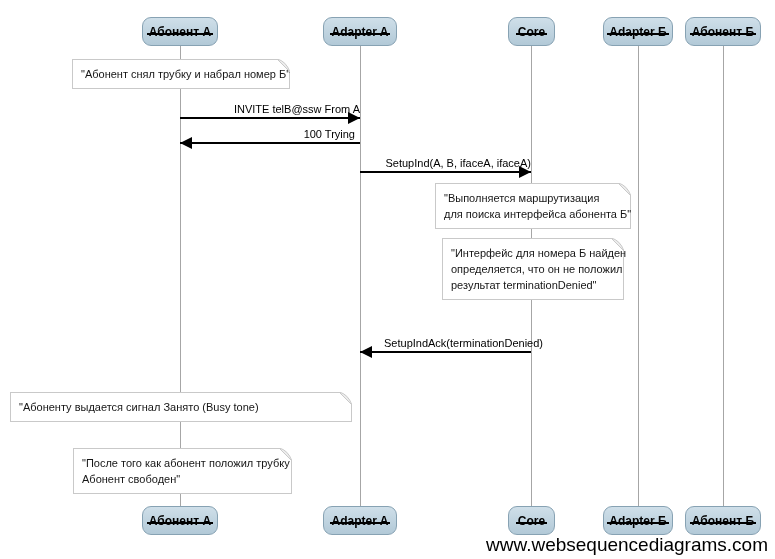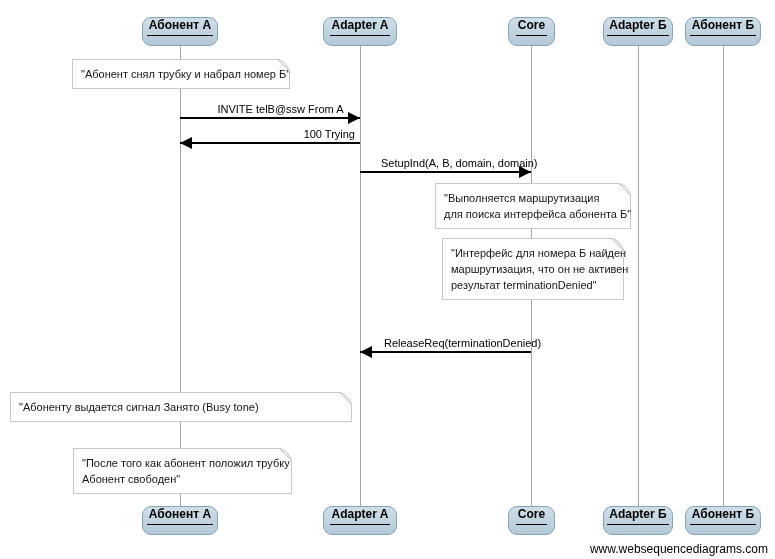--- a/index.html
+++ b/index.html
@@ -6,48 +6,48 @@
   html,body { background:#ffffff; }
   body { font-family:"Liberation Sans", sans-serif; }
   .canvas { position:relative; width:775px; height:559px; background:#ffffff; overflow:hidden; }
 
   .lifeline { position:absolute; top:45px; height:461px; width:1px; background:#a6a6a6; }
 
   .actor {
     position:absolute; height:29px;
     border:1px solid #87a2b3; border-radius:9px;
     background:linear-gradient(180deg,#cfdfe9 0%,#b2c9d7 100%);
-    display:flex; justify-content:center;
+    display:flex; align-items:center; justify-content:center;
     font-size:12px; font-weight:bold; color:#000;
   }
   .actor-label { position:relative; white-space:nowrap; }
   .actor-label::after { content:""; position:absolute; left:-2px; right:-2px; top:62%; height:1.5px; background:#000; }
 
   .msg { position:absolute; }
   .msg-label { font-size:11px; height:14px; line-height:14px; white-space:nowrap; color:#000;padding-left:24px; }
-  .dir-right .msg-label { text-align:center; padding-left:21px; }
+  .dir-right .msg-label { text-align:right; padding-left:21px; }
   .dir-left  .msg-label { text-align:right; padding-right:5px; }
   .msg-line { position:relative; height:0; border-top:2px solid #000; margin-top:1px; }
   .dir-right .msg-line::after {
     content:""; position:absolute; right:0; top:-7px; width:0; height:0;
     border-top:6px solid transparent; border-bottom:6px solid transparent; border-left:12px solid #000;
   }
   .dir-left .msg-line::after {
     content:""; position:absolute; left:0; top:-7px; width:0; height:0;
     border-top:6px solid transparent; border-bottom:6px solid transparent; border-right:12px solid #000;
   }
 
   .note {
     position:absolute; background:#ffffff; border:1px solid #c9c9c9;
     padding:6px 8px; font-size:11px; line-height:16px; color:#151515;
   }
   .note-line { white-space:nowrap; }
   .ear { position:absolute; top:-1px; right:-1px; }
 
-  .watermark { position:absolute; right:7px; bottom:3px; font-size:12px; color:#000; }
+  .watermark { position:absolute; right:7px; bottom:3px; font-size:19px; color:#000; }
 </style>
 </head>
 <body>
 
 <div class="canvas">
 
   <div class="lifeline" style="left:180px"></div>
   <div class="lifeline" style="left:360px"></div>
   <div class="lifeline" style="left:531px"></div>
   <div class="lifeline" style="left:638px"></div>
@@ -71,25 +71,25 @@
 
   <div class="msg dir-right" style="left:180px;top:102px;width:180px">
     <div class="msg-label">INVITE telB@ssw From A</div>
     <div class="msg-line"></div>
   </div>
   <div class="msg dir-left" style="left:180px;top:127px;width:180px">
     <div class="msg-label">100 Trying</div>
     <div class="msg-line"></div>
   </div>
   <div class="msg dir-right" style="left:360px;top:156px;width:171px">
-    <div class="msg-label">SetupInd(A, B, domain, domain)</div>
+    <div class="msg-label">SetupInd(A, B, ifaceA, ifaceA)</div>
     <div class="msg-line"></div>
   </div>
   <div class="msg dir-left" style="left:360px;top:336px;width:171px">
-    <div class="msg-label">ReleaseReq(terminationDenied)</div>
+    <div class="msg-label">SetupIndAck(terminationDenied)</div>
     <div class="msg-line"></div>
   </div>
 
   <div class="note" style="left:72px;top:59px;width:218px">
     <svg class="ear" width="13" height="13" viewBox="0 0 13 13">
       <path d="M0,0 Q9,2 13,13 L13,0 Z" fill="#ffffff"></path>
       <path d="M0,0 Q9,2 13,13 Z" fill="#ededed" stroke="#c9c9c9" stroke-width="1"></path>
     </svg>
     <div class="note-line">"Абонент снял трубку и набрал номер Б"</div>
   </div>
@@ -102,21 +102,21 @@
     <div class="note-line">"Выполняется маршрутизация</div>
     <div class="note-line">для поиска интерфейса абонента Б"</div>
   </div>
 
   <div class="note" style="left:442px;top:238px;width:182px">
     <svg class="ear" width="13" height="13" viewBox="0 0 13 13">
       <path d="M0,0 Q9,2 13,13 L13,0 Z" fill="#ffffff"></path>
       <path d="M0,0 Q9,2 13,13 Z" fill="#ededed" stroke="#c9c9c9" stroke-width="1"></path>
     </svg>
     <div class="note-line">"Интерфейс для номера Б найден</div>
-    <div class="note-line">маршрутизация, что он не активен</div>
+    <div class="note-line">определяется, что он не положил</div>
     <div class="note-line">результат terminationDenied"</div>
   </div>
 
   <div class="note" style="left:10px;top:392px;width:342px">
     <svg class="ear" width="13" height="13" viewBox="0 0 13 13">
       <path d="M0,0 Q9,2 13,13 L13,0 Z" fill="#ffffff"></path>
       <path d="M0,0 Q9,2 13,13 Z" fill="#ededed" stroke="#c9c9c9" stroke-width="1"></path>
     </svg>
     <div class="note-line">"Абоненту выдается сигнал Занято (Busy tone)</div>
   </div>

